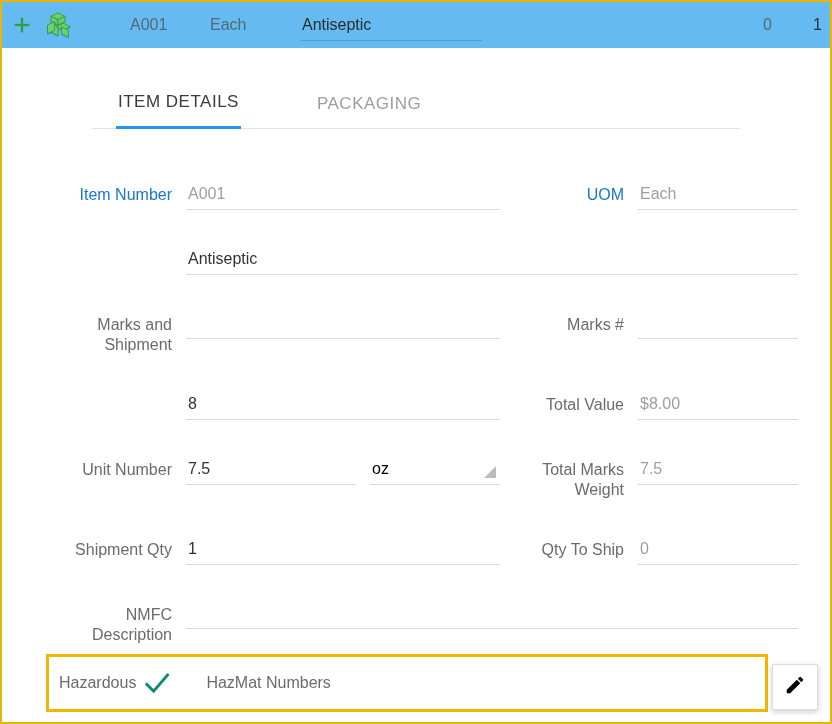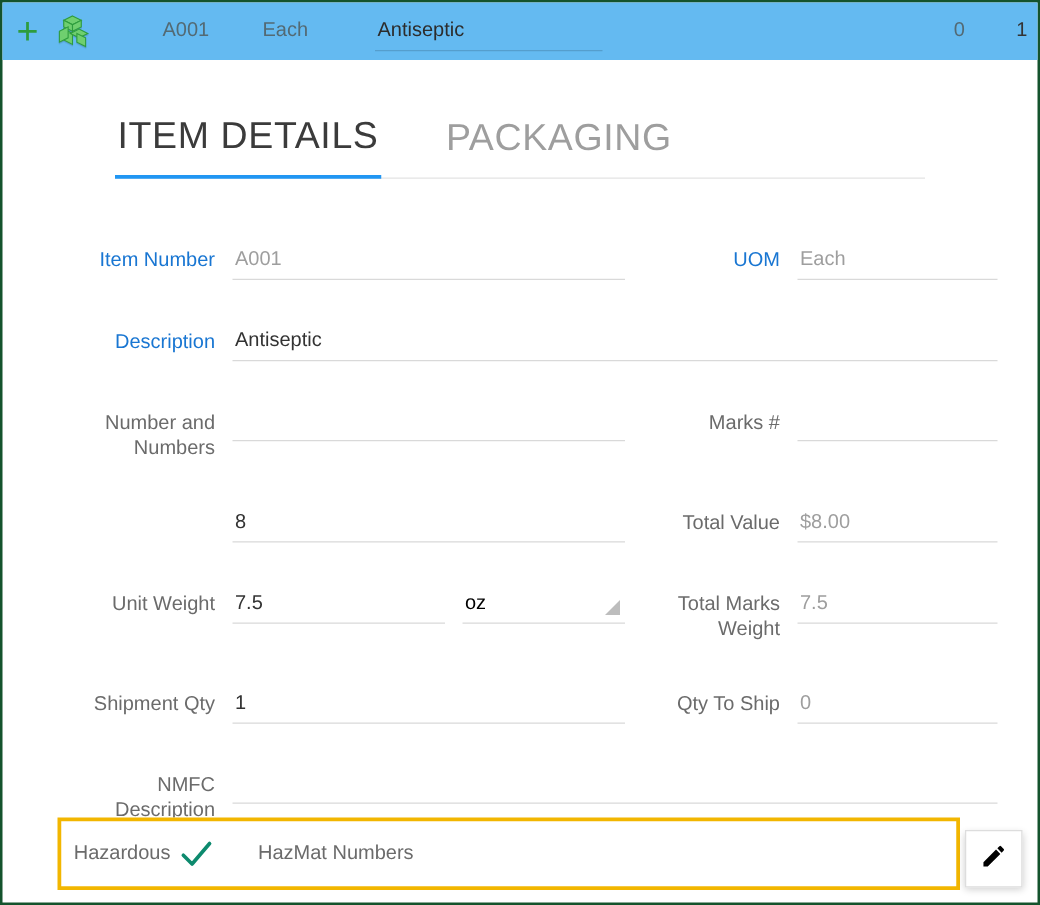--- a/index.html
+++ b/index.html
@@ -5,21 +5,21 @@
     * { box-sizing: border-box; margin: 0; padding: 0; }
     body {
       font-family: Arial, Helvetica, sans-serif;
       background: #fff;
       width: 832px;
       height: 724px;
       position: relative;
       overflow: hidden;
     }
     .frame {
-      border: 2px solid #14532d;
+      border: 2px solid #eab308;
       width: 832px;
       height: 724px;
       position: relative;
       background: #fff;
     }
     .header {
       background: #64baf1;
       height: 46px;
       display: flex;
       align-items: center;
@@ -58,25 +58,26 @@
     .header .col-num1 { width: 100px; text-align: right; }
     .header .col-num2 { width: 40px; text-align: right; color:#333;}
     .tabs {
       display: flex;
       align-items: flex-end;
       gap: 50px;
       margin: 44px 90px 0 90px;
       border-bottom: 1px solid #e3e3e3;
     }
     .tab {
-      font-size: 30px;
+      font-size: 17px;
       letter-spacing: 0.5px;
       color: #9e9e9e;
       padding: 0 2px 14px 2px;
       cursor: pointer;
+      margin-left: 24px;
     }
     .tab.active {
       color: #3b3b3b;
       border-bottom: 3px solid #2196f3;
       margin-bottom: -1px;
     }
     .form {
       margin: 50px 40px 16px 40px;
       display: grid;
       grid-template-columns: 130px 170px 130px 110px 160px;
@@ -206,33 +207,32 @@
     <div class="tab">PACKAGING</div>
   </div>
 
   <div class="form">
 
     <div class="label link">Item Number</div>
     <div class="field muted span-left-extra">A001</div>
     <div class="label link">UOM</div>
     <div class="field muted">Each</div>
 
-    <div class="label link">Description</div>
     <div class="field span-full">Antiseptic</div>
 
-    <div class="label">Number and Numbers</div>
+    <div class="label">Marks and Shipment</div>
     <div class="field span-left-extra"></div>
     <div class="label">Marks #</div>
     <div class="field"></div>
 
     <div class="field span-left-extra">8</div>
     <div class="label">Total Value</div>
     <div class="field muted">$8.00</div>
 
-    <div class="label">Unit Weight</div>
+    <div class="label">Unit Number</div>
     <div class="field">7.5</div>
     <div class="selectwrap gap-col">
       <span>oz</span>
       <span class="tri"></span>
     </div>
     <div class="label">Total Marks Weight</div>
     <div class="field muted">7.5</div>
 
     <div class="label">Shipment Qty</div>
     <div class="field span-left-extra">1</div>

